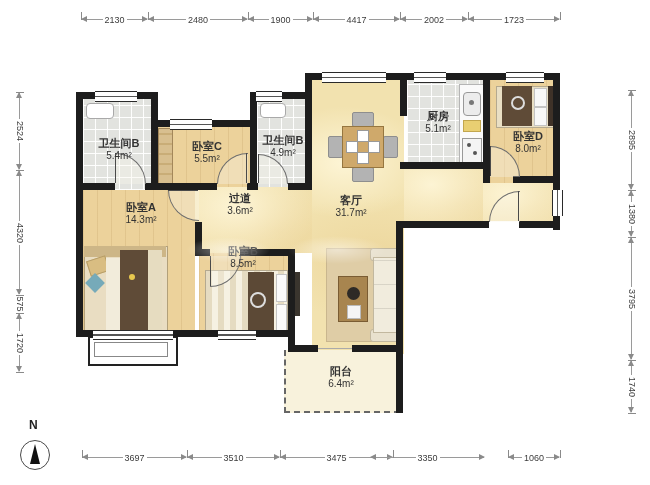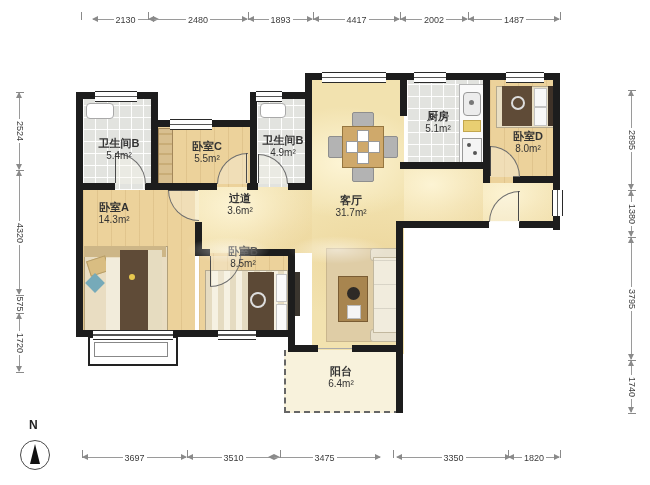--- a/index.html
+++ b/index.html
@@ -204,92 +204,92 @@
     <div class="ar">4.9m²</div>
   </div>
   <div class="room-label" style="left:438px;top:123px">
     <div class="nm">厨房</div>
     <div class="ar">5.1m²</div>
   </div>
   <div class="room-label" style="left:528px;top:143px">
     <div class="nm">卧室D</div>
     <div class="ar">8.0m²</div>
   </div>
-  <div class="room-label" style="left:114px;top:214px">
+  <div class="room-label" style="left:141px;top:214px">
     <div class="nm">卧室A</div>
     <div class="ar">14.3m²</div>
   </div>
   <div class="room-label" style="left:240px;top:205px">
     <div class="nm">过道</div>
     <div class="ar">3.6m²</div>
   </div>
   <div class="room-label" style="left:351px;top:207px">
     <div class="nm">客厅</div>
     <div class="ar">31.7m²</div>
   </div>
   <div class="room-label" style="left:243px;top:258px">
     <div class="nm">卧室B</div>
     <div class="ar">8.5m²</div>
   </div>
   <div class="room-label" style="left:341px;top:378px">
     <div class="nm">阳台</div>
     <div class="ar">6.4m²</div>
   </div>
 
-  <div class="dim dim-h" style="left:92px;top:15px;width:67px">
+  <div class="dim dim-h" style="left:81px;top:15px;width:67px">
       <span class="line"></span>
       <span class="lbl">2130</span>
     </div>
   <div class="dim dim-h" style="left:148px;top:15px;width:100px">
       <span class="line"></span>
       <span class="lbl">2480</span>
     </div>
   <div class="dim dim-h" style="left:248px;top:15px;width:65px">
       <span class="line"></span>
-      <span class="lbl">1893</span>
+      <span class="lbl">1900</span>
     </div>
   <div class="dim dim-h" style="left:313px;top:15px;width:87px">
       <span class="line"></span>
       <span class="lbl">4417</span>
     </div>
   <div class="dim dim-h" style="left:400px;top:15px;width:68px">
       <span class="line"></span>
       <span class="lbl">2002</span>
     </div>
   <div class="dim dim-h" style="left:468px;top:15px;width:92px">
       <span class="line"></span>
-      <span class="lbl">1487</span>
+      <span class="lbl">1723</span>
     </div>
   <div class="tick tick-v" style="left:81px;top:12px"></div>
   <div class="tick tick-v" style="left:148px;top:12px"></div>
   <div class="tick tick-v" style="left:248px;top:12px"></div>
   <div class="tick tick-v" style="left:313px;top:12px"></div>
   <div class="tick tick-v" style="left:400px;top:12px"></div>
   <div class="tick tick-v" style="left:468px;top:12px"></div>
   <div class="tick tick-v" style="left:560px;top:12px"></div>
 
   <div class="dim dim-h" style="left:82px;top:453px;width:105px">
       <span class="line"></span>
       <span class="lbl">3697</span>
     </div>
   <div class="dim dim-h" style="left:187px;top:453px;width:93px">
       <span class="line"></span>
       <span class="lbl">3510</span>
     </div>
-  <div class="dim dim-h" style="left:268px;top:453px;width:113px">
+  <div class="dim dim-h" style="left:280px;top:453px;width:113px">
       <span class="line"></span>
       <span class="lbl">3475</span>
     </div>
-  <div class="dim dim-h" style="left:396px;top:453px;width:115px">
+  <div class="dim dim-h" style="left:370px;top:453px;width:115px">
       <span class="line"></span>
       <span class="lbl">3350</span>
     </div>
   <div class="dim dim-h" style="left:508px;top:453px;width:52px">
       <span class="line"></span>
-      <span class="lbl">1820</span>
+      <span class="lbl">1060</span>
     </div>
   <div class="tick tick-v" style="left:82px;top:450px"></div>
   <div class="tick tick-v" style="left:187px;top:450px"></div>
   <div class="tick tick-v" style="left:280px;top:450px"></div>
   <div class="tick tick-v" style="left:393px;top:450px"></div>
   <div class="tick tick-v" style="left:508px;top:450px"></div>
   <div class="tick tick-v" style="left:560px;top:450px"></div>
 
   <div class="dim dim-v" style="left:15px;top:92px;height:78px">
       <span class="line"></span>

